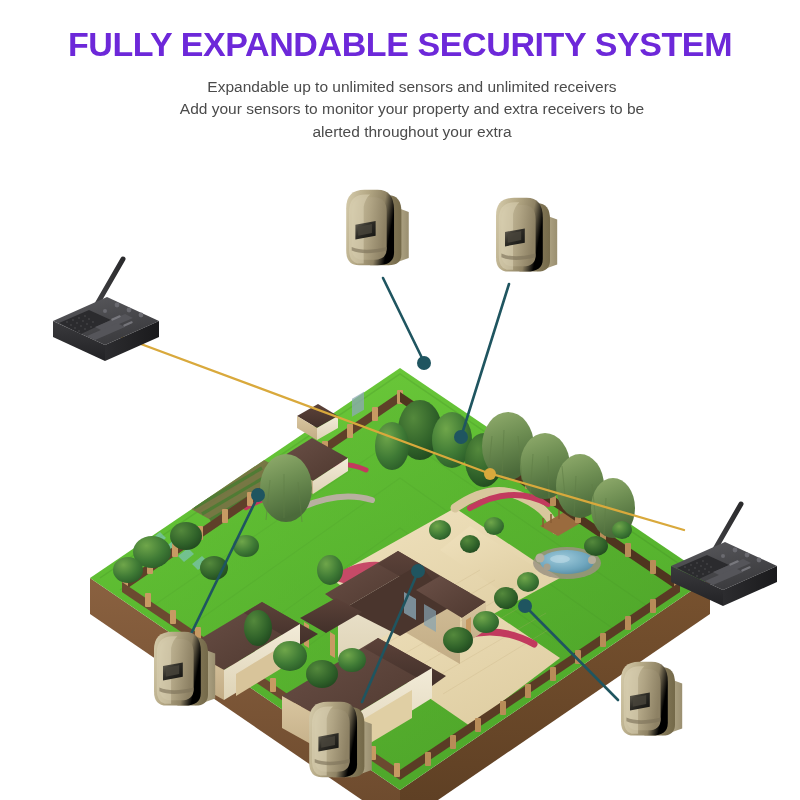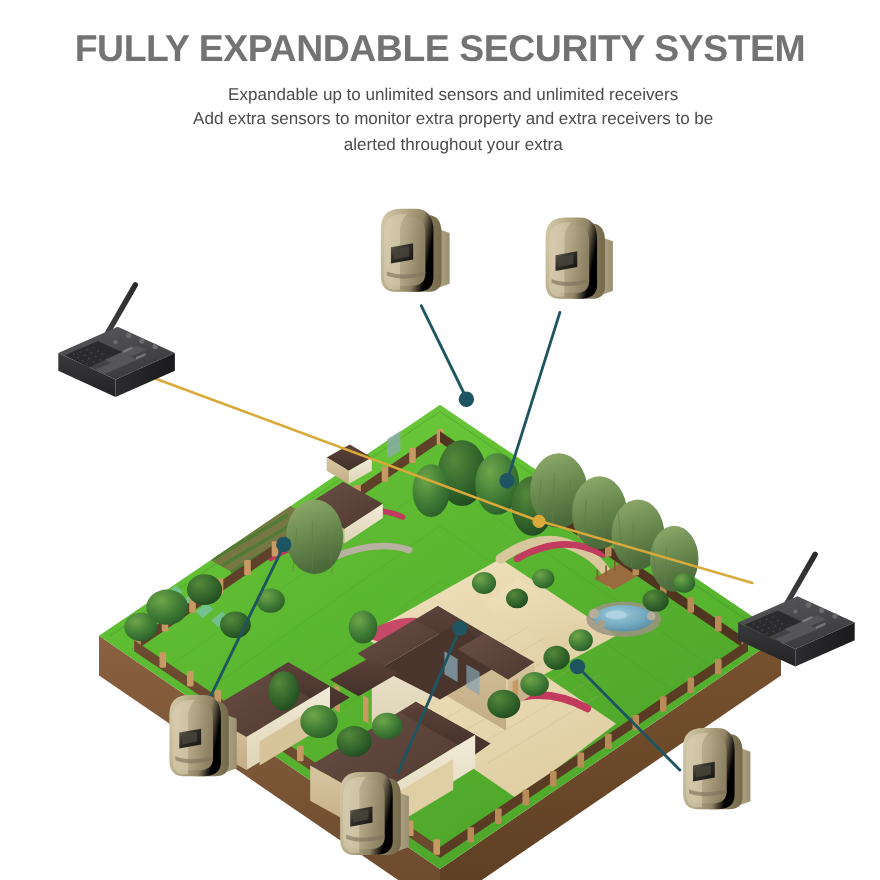--- a/index.html
+++ b/index.html
@@ -14,21 +14,21 @@
     width: 800px; height: 800px;
     background: #ffffff;
   }
 
   
   .header { position: absolute; left: 0; top: 0; width: 800px; text-align: center; }
   .title {
     font-size: 34px;
     font-weight: 700;
     letter-spacing: -0.4px;
-    color: #737373;
+    color: #6d28d9;
     line-height: 1;
     padding-top: 27px;
     white-space: nowrap;
   }
   .subtitle {
     margin-top: 15px;
     font-size: 15.5px;
     color: #4b4b4b;
     line-height: 1.45;
     font-weight: 400;
@@ -41,21 +41,21 @@
 </style>
 </head>
 <body>
 
 <div id="page">
 
   <div class="header">
     <div class="title">FULLY EXPANDABLE SECURITY SYSTEM</div>
     <div class="subtitle">
       <div>Expandable up to unlimited sensors and unlimited receivers</div>
-      <div>Add extra sensors to monitor extra property and extra receivers to be</div>
+      <div>Add your sensors to monitor your property and extra receivers to be</div>
       <div>alerted throughout your extra</div>
     </div>
   </div>
 
   <div class="scene">
     <svg class="svg-scene" width="800" height="622" viewBox="0 0 800 622">
       <defs>
 
         <linearGradient id="gGrass" x1="0" y1="0" x2="0.4" y2="1">
           <stop offset="0" stop-color="#6FCB3C"></stop>

